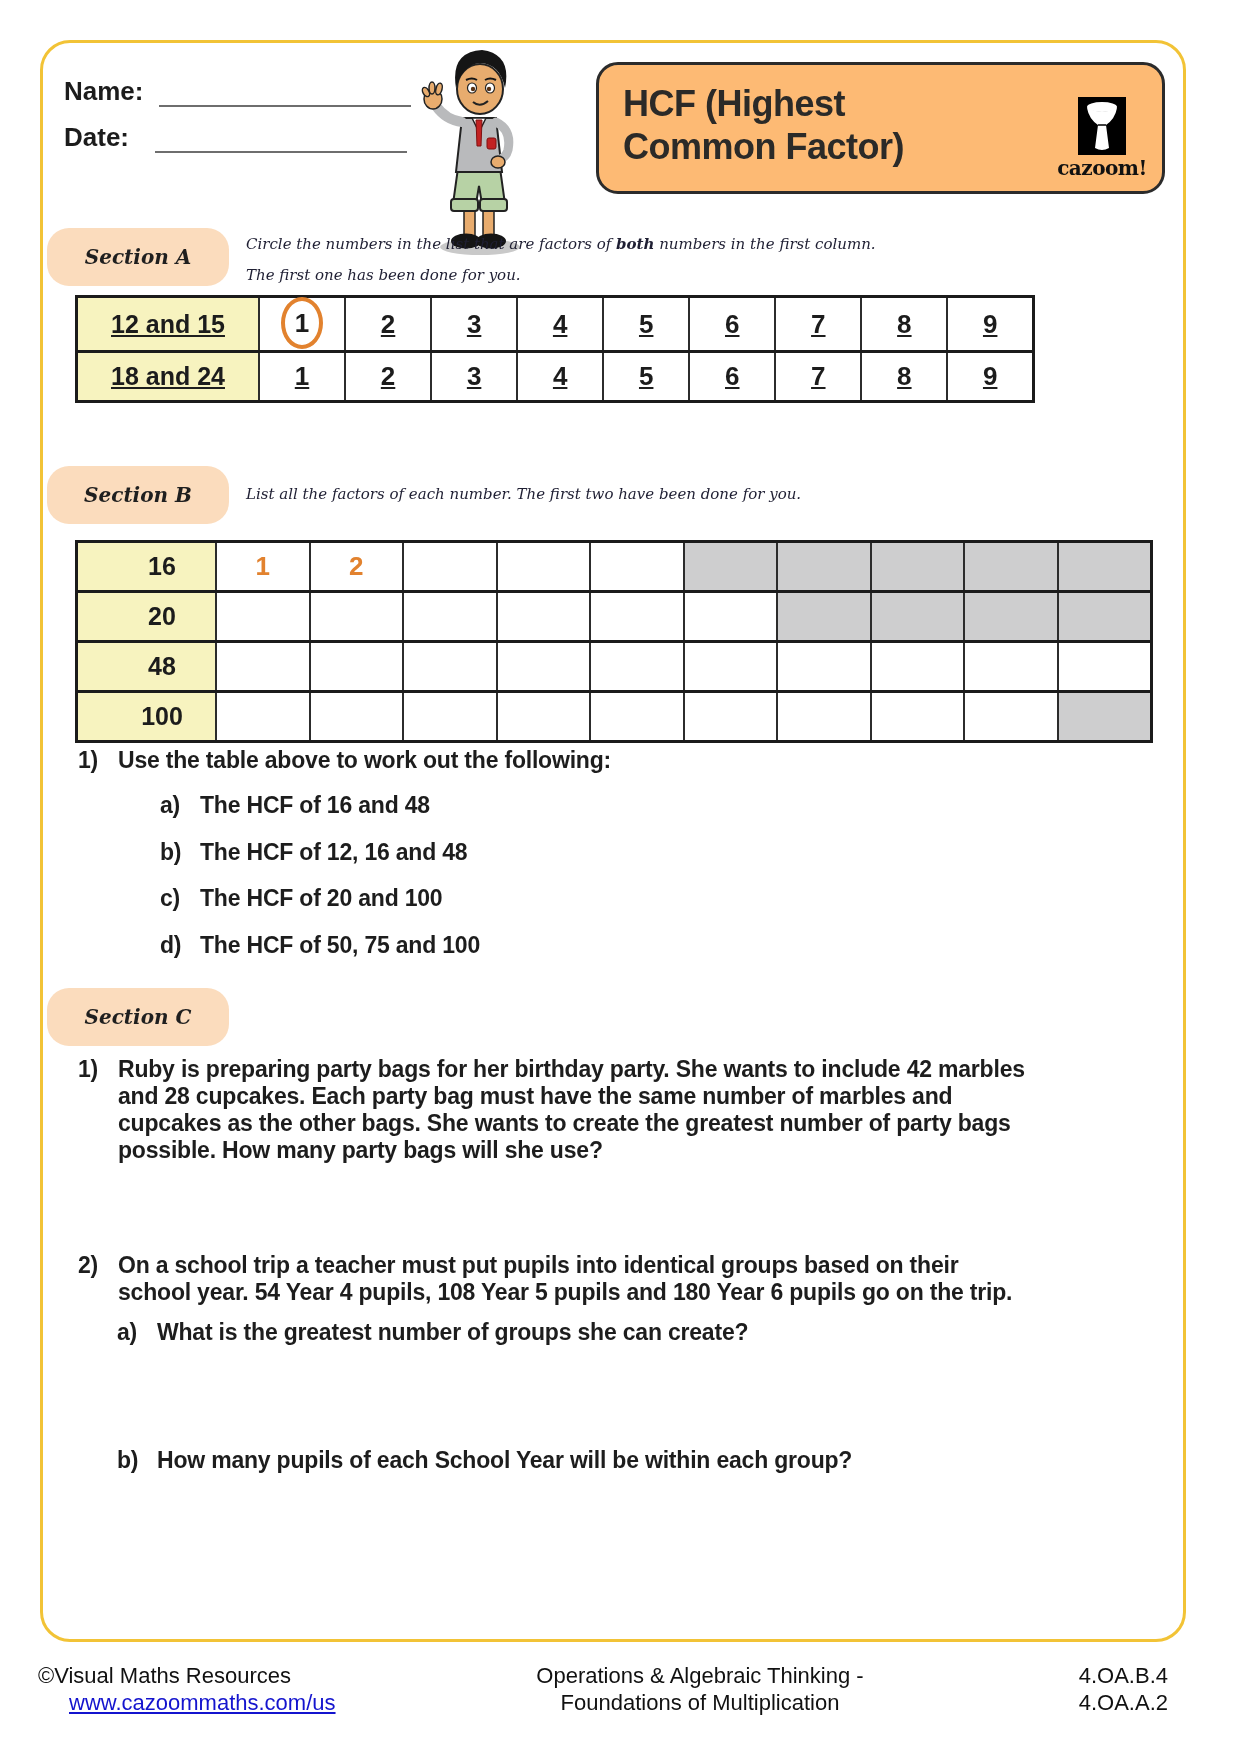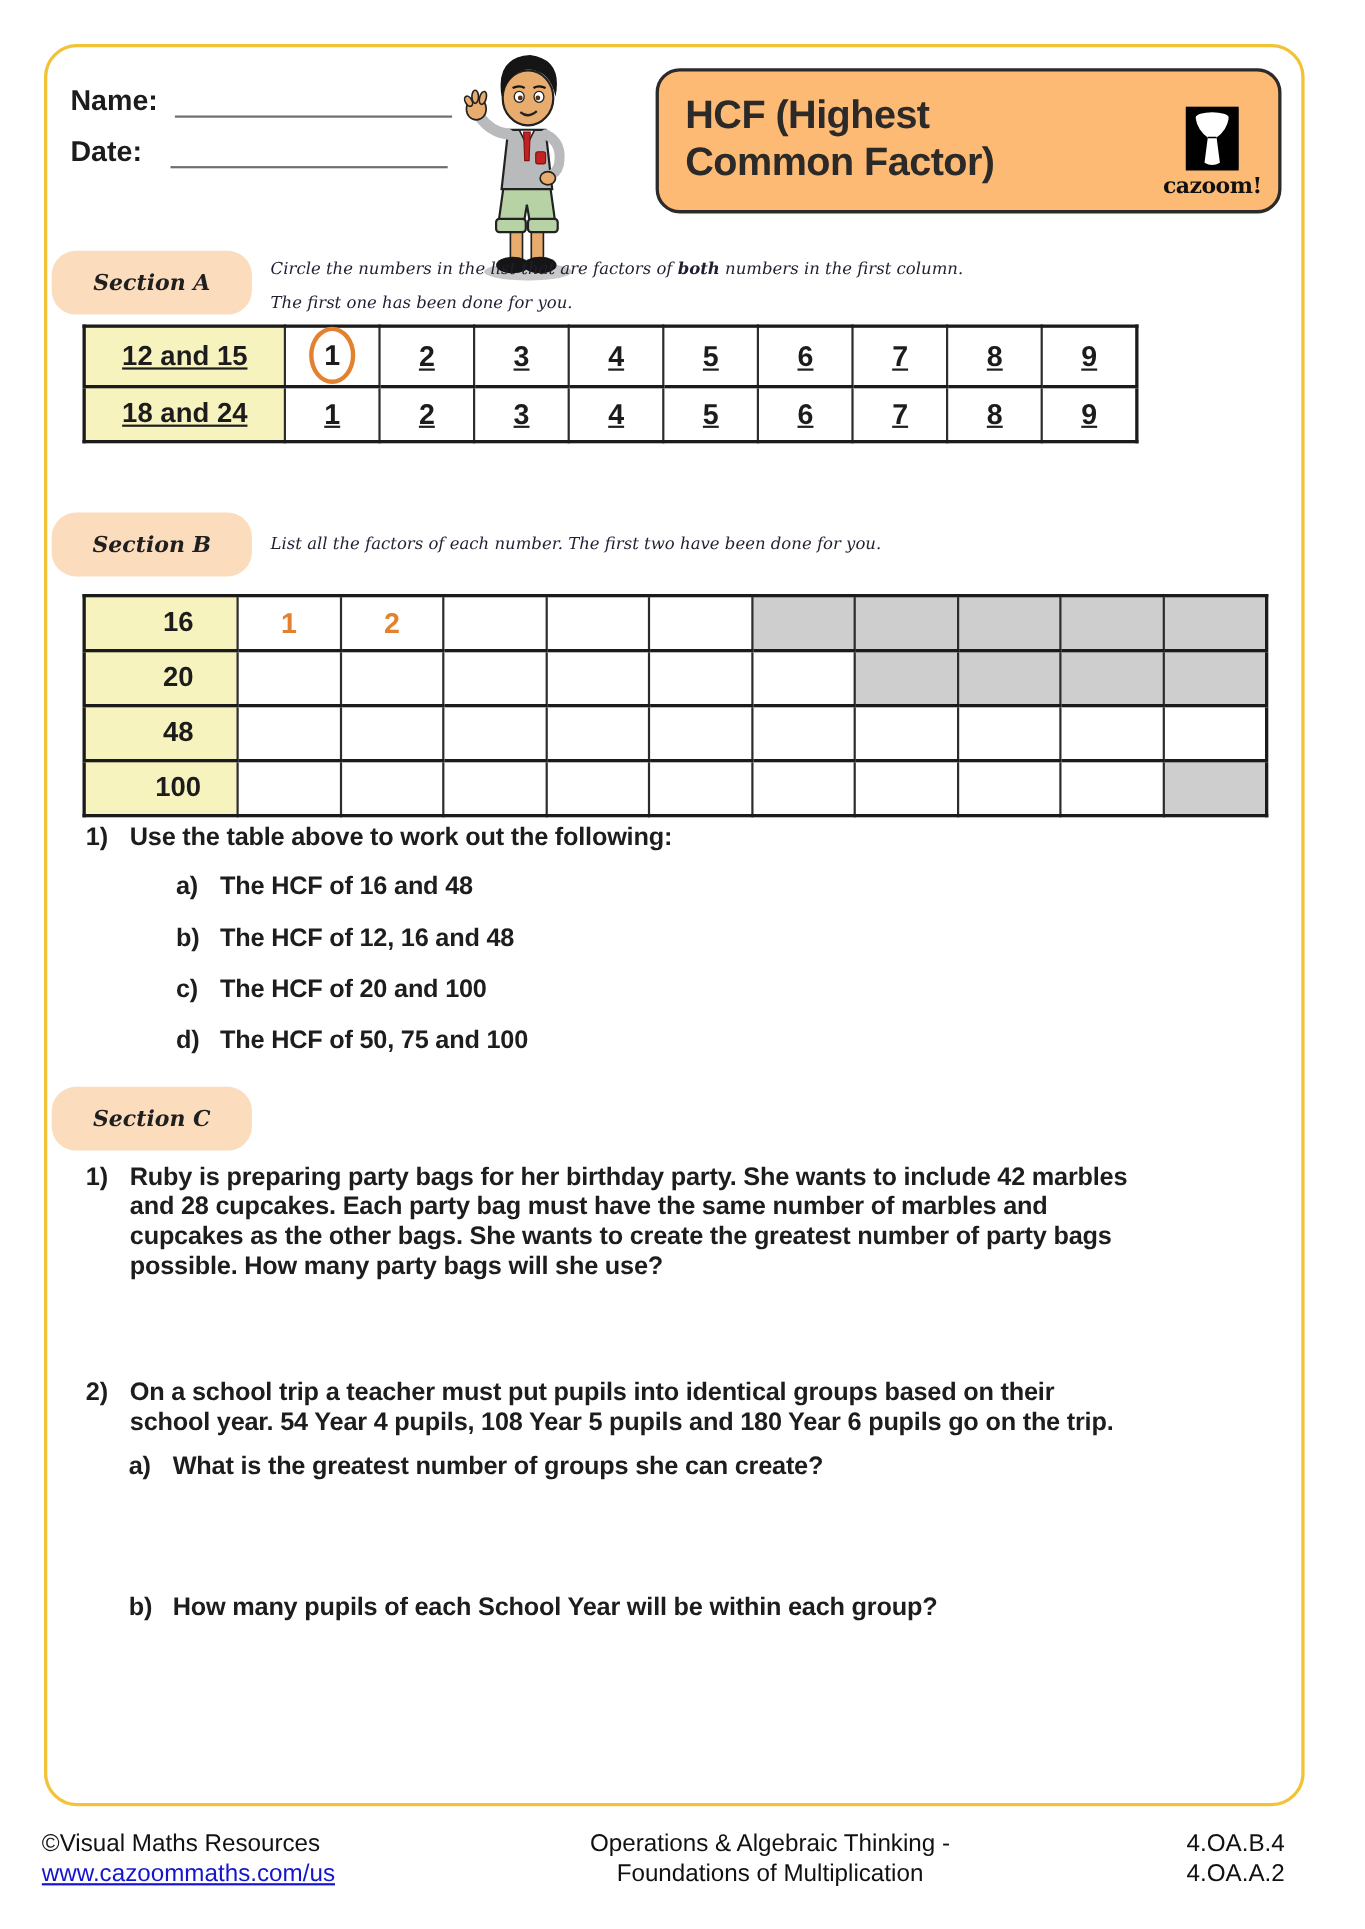--- a/index.html
+++ b/index.html
@@ -69,21 +69,21 @@
   #q1c{left:160px;top:885px;width:600px;}
   #q1d{left:160px;top:932px;width:600px;}
   #c1{left:78px;top:1056px;width:952px;}
   #c2{left:78px;top:1252px;width:952px;}
   #c2a{left:117px;top:1319px;width:800px;}
   #c2b{left:117px;top:1447px;width:800px;}
 
   
   .footer{position:absolute;top:1662px;left:0;width:1241px;font-size:22px;color:#111;}
   .f-left{position:absolute;left:38px;line-height:27px;}
-  .f-link{color:#1414CE;text-decoration:underline;cursor:pointer;}
+  .f-link{color:#1414CE;text-decoration:underline;cursor:pointer;margin-left:31px;}
   .f-center{position:absolute;left:440px;width:520px;text-align:center;line-height:27px;}
   .f-right{position:absolute;right:73px;text-align:right;line-height:27px;}
 </style>
 </head>
 <body>
 
 <div class="sheet">
   <div class="frame"></div>
 
   <div class="id-row" id="name-row">

